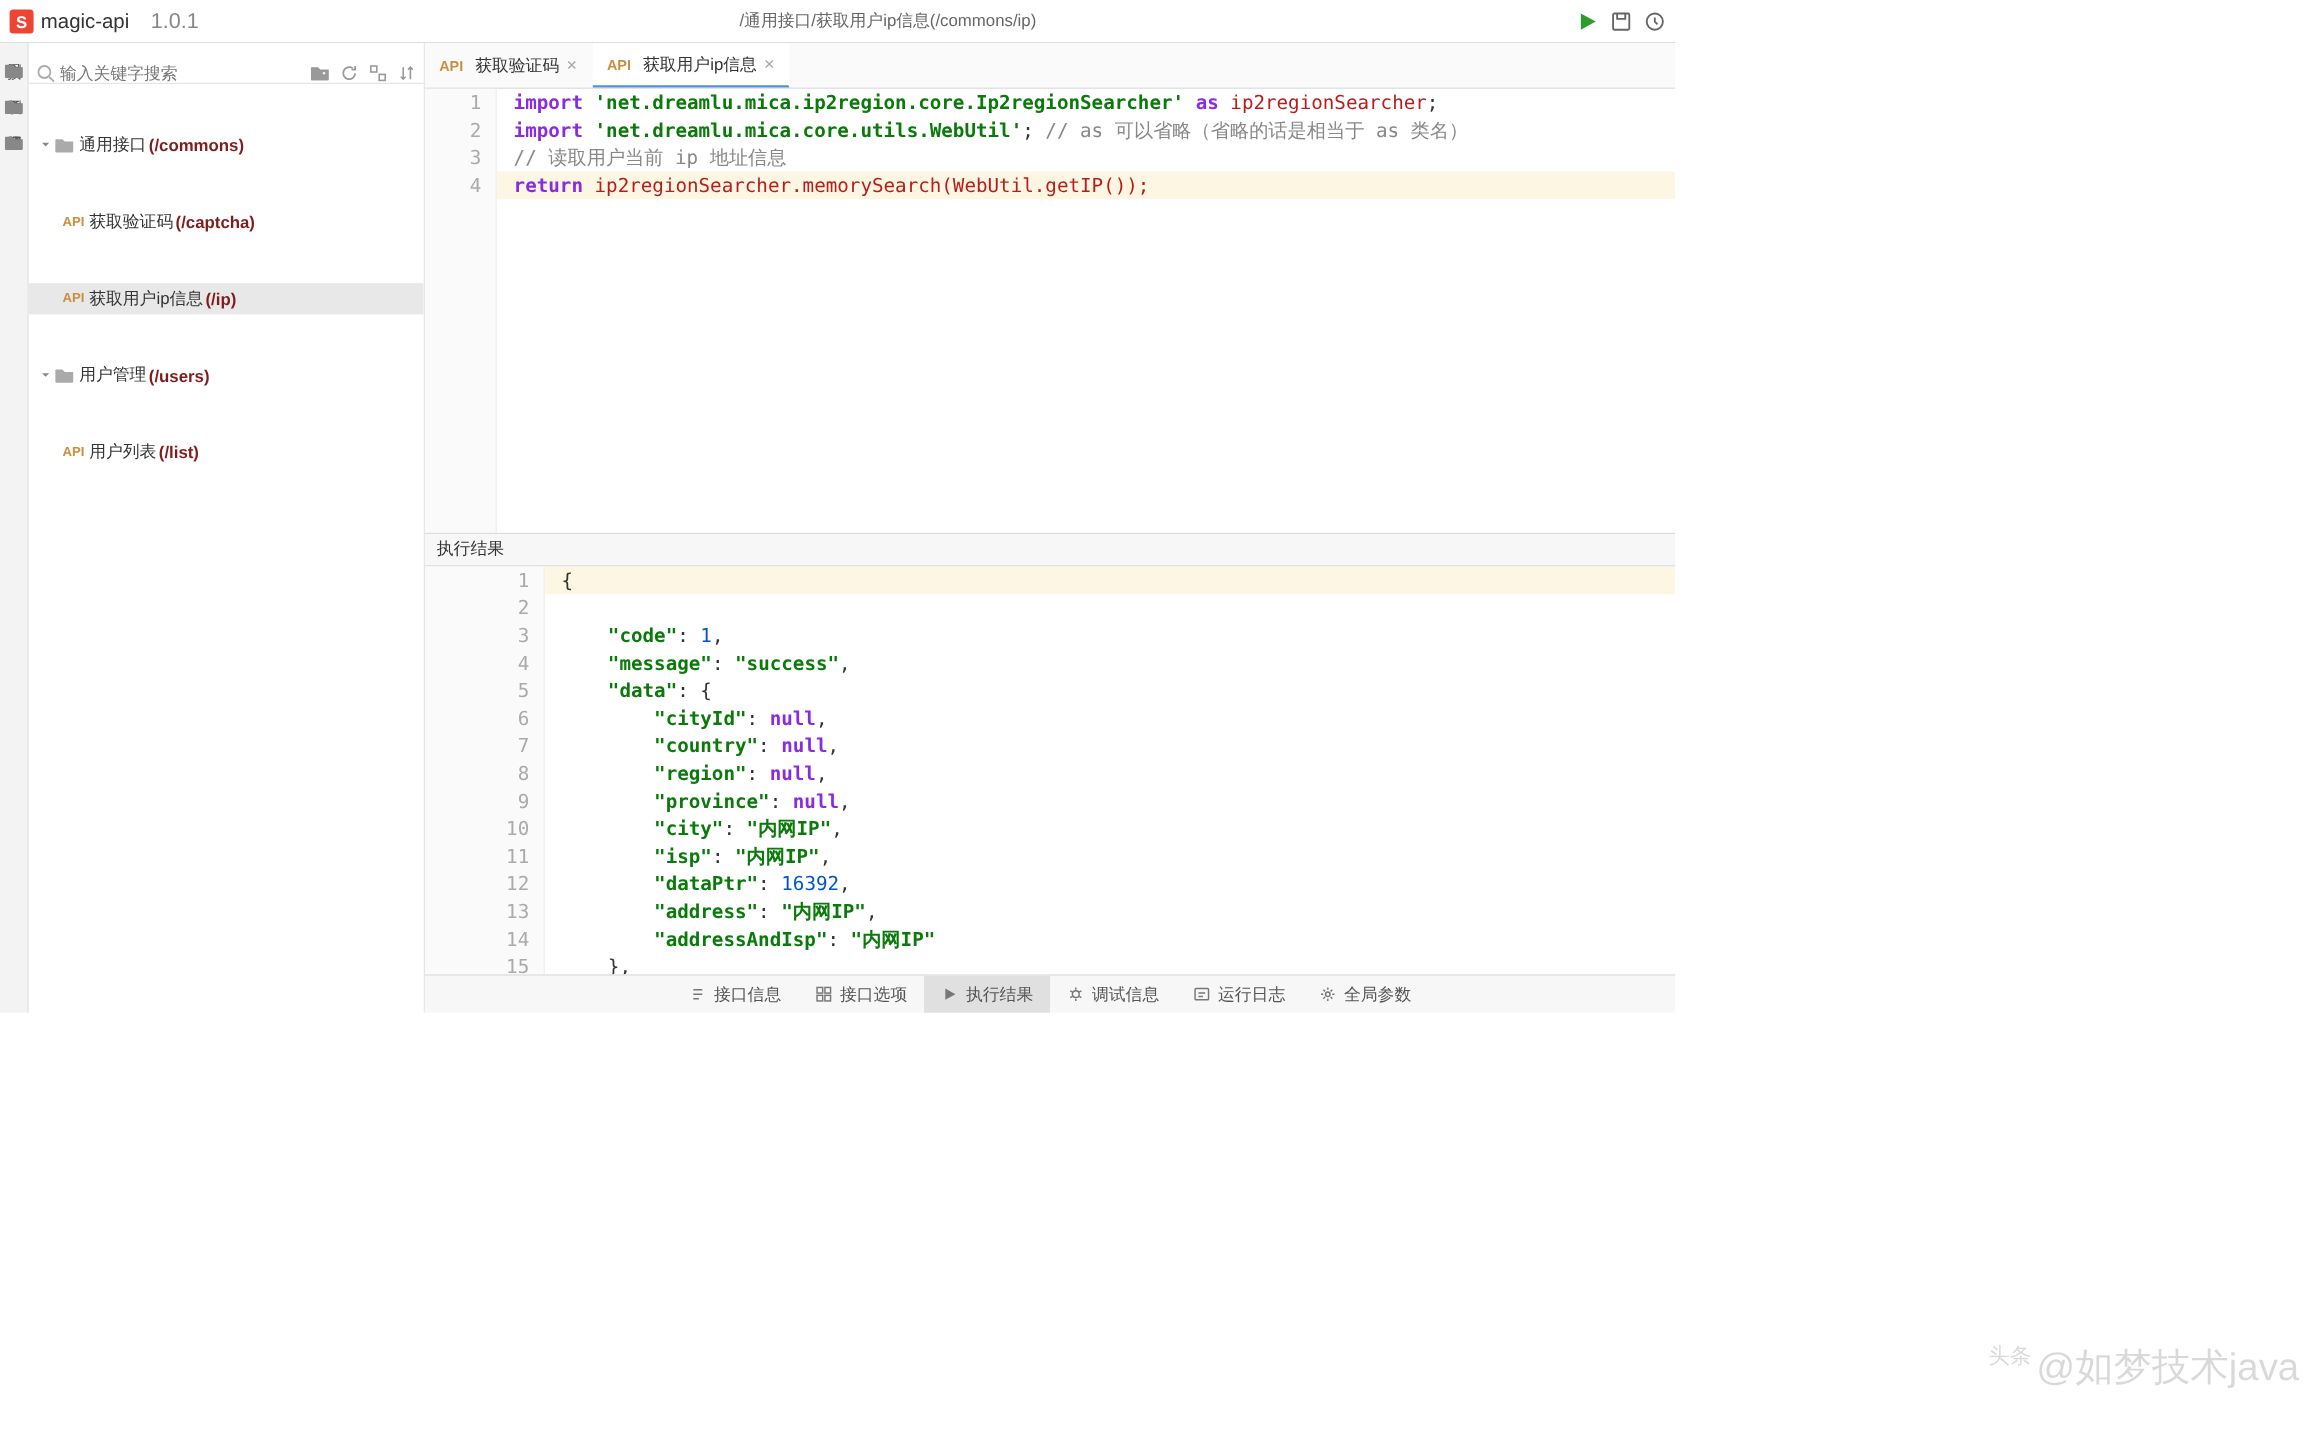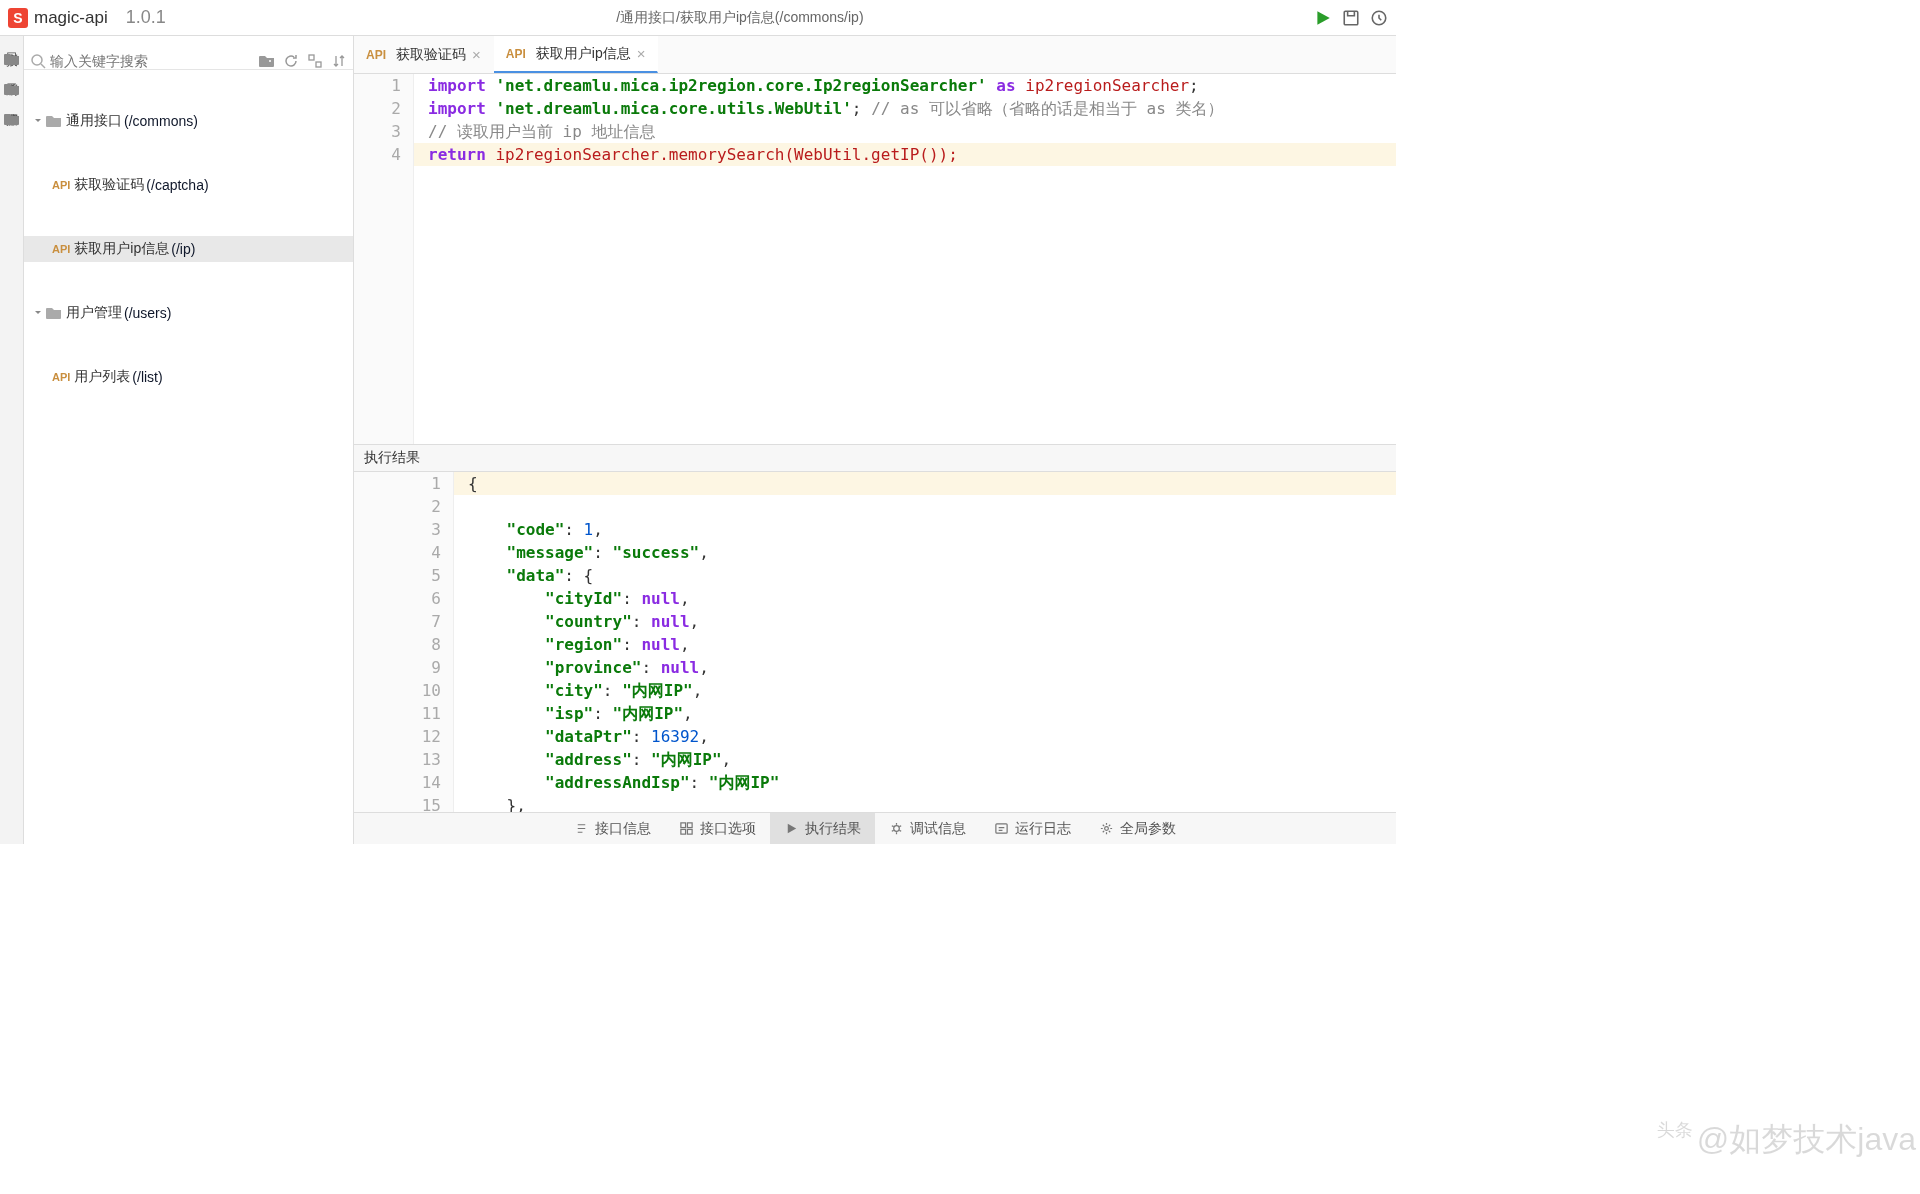--- a/index.html
+++ b/index.html
@@ -32,21 +32,21 @@
 .tool-icon { width: 16px; height: 16px; color: #999; cursor: pointer; }
 
 .tree { flex: 1; overflow: auto; background: #fff; }
 .tree-node { display: flex; align-items: center; height: 26px; padding-left: 8px; cursor: pointer; white-space: nowrap; margin-top: 38px; }
 .tree-node.lv2 { padding-left: 28px; }
 .tree-node.selected { background: #e8e8e8; }
 .chev { width: 12px; height: 12px; color: #888; margin-right: 2px; }
 .fold-icon { width: 16px; height: 14px; color: #aaa; margin-right: 4px; }
 .api-badge { font-size: 11px; color: #c98f3f; margin-right: 4px; font-weight: 700; }
 .node-name { color: #333; }
-.node-path { color: #0f172a; margin-left: 2px; }
+.node-path { color: #7f1d1d; margin-left: 2px; font-weight: bold; }
 
 
 .editor-area { flex: 1; display: flex; flex-direction: column; min-width: 0; }
 .tabs-row { display: flex; height: 38px; border-bottom: 1px solid #ddd; background: #fafafa; align-items: stretch; }
 .tab { display: flex; align-items: center; padding: 0 12px; gap: 6px; cursor: pointer; border-right: 1px solid transparent; }
 .tab.active { border-bottom: 2px solid #4a90e2; background: #fff; }
 .tab .api-badge { font-size: 12px; }
 .tab-close { color: #aaa; font-size: 15px; }
 
 

